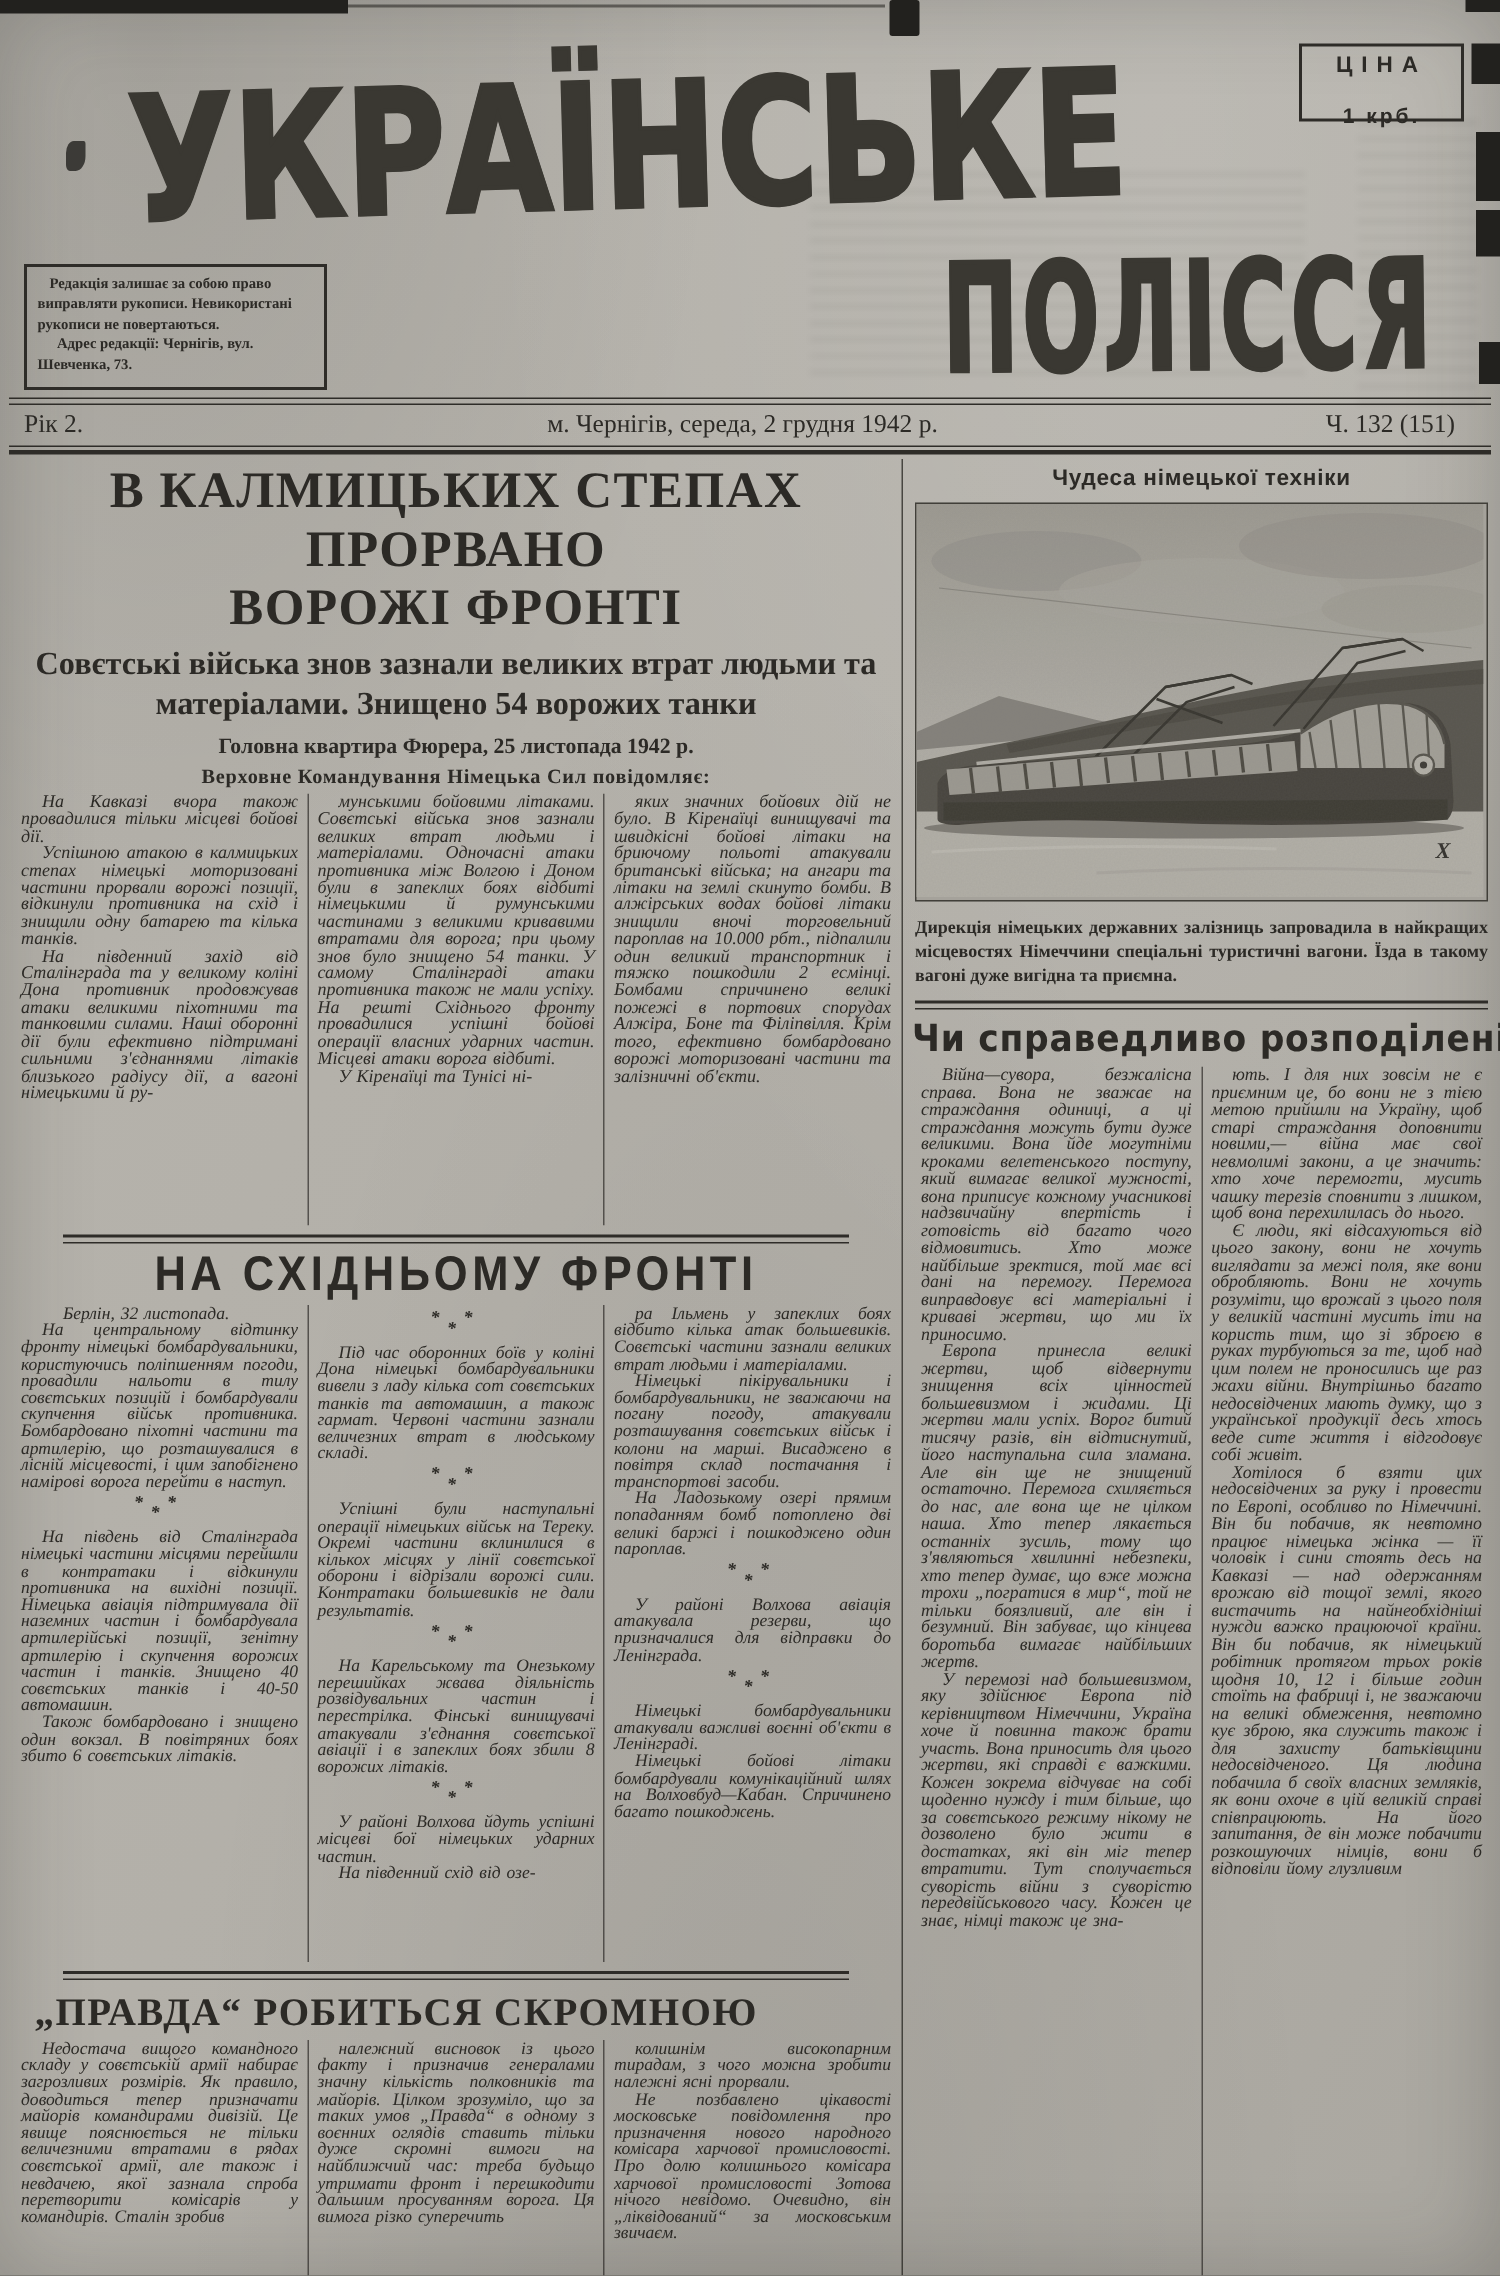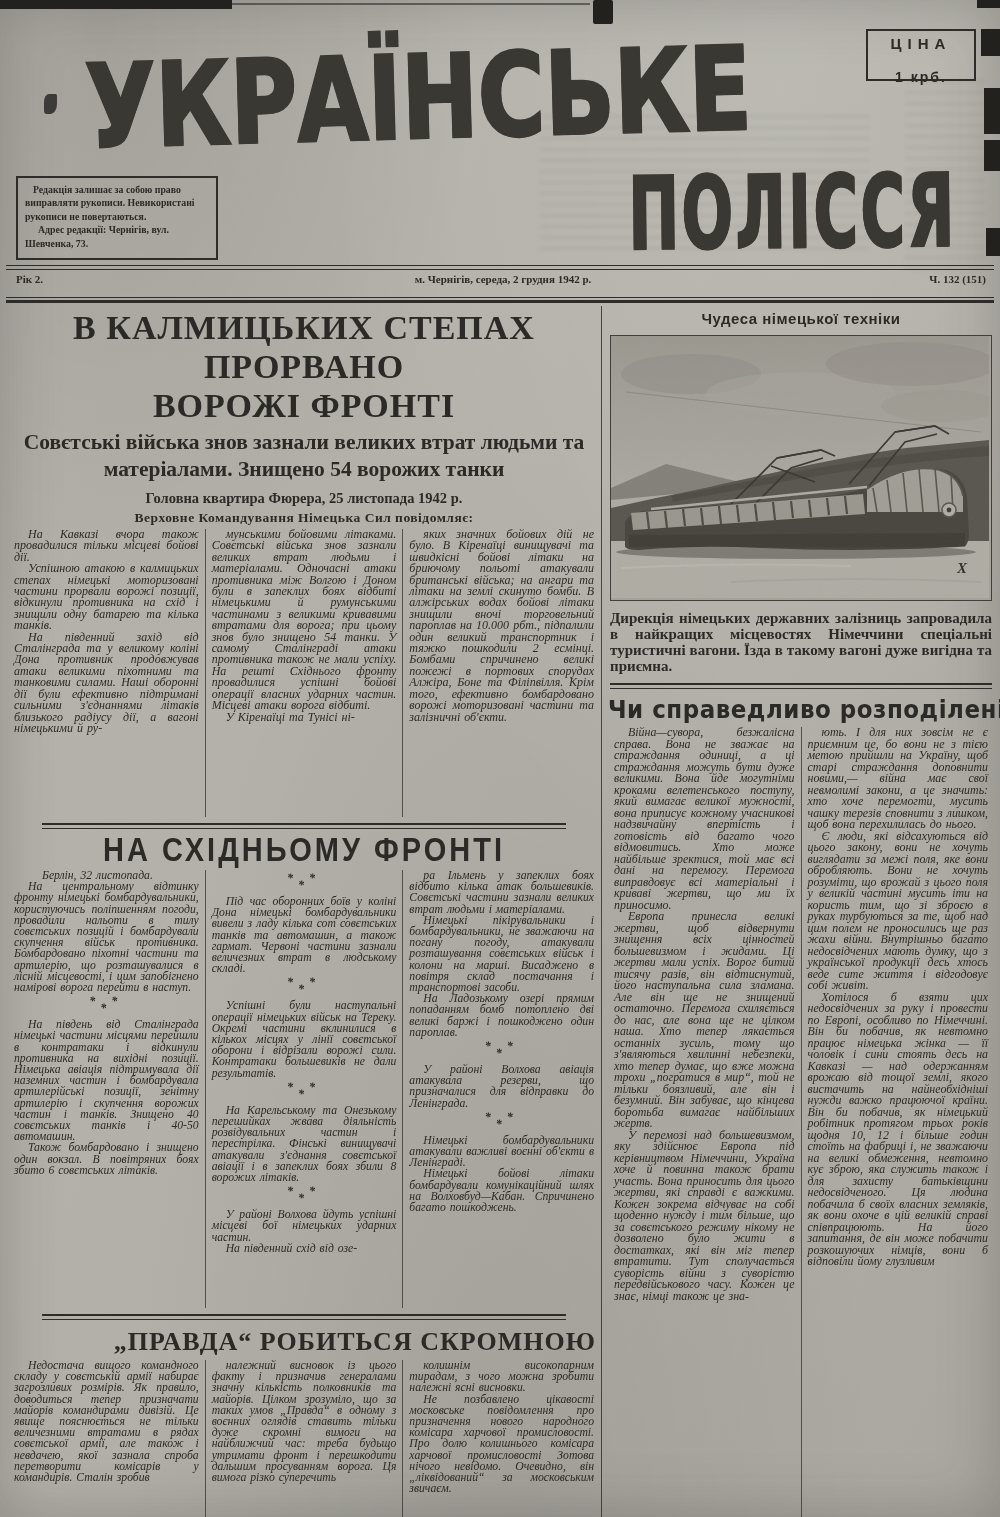--- a/index.html
+++ b/index.html
@@ -41,21 +41,21 @@
   
   .edbox{
     left:16px;top:176px;width:186px;height:72px;border:2px solid #2e2c28;
     font-size:9.8px;line-height:13.4px;font-weight:bold;padding:5px 5px 3px 7px;
   }
   .edbox .addr{text-indent:13px;}
   .edbox .notice{text-indent:8px;}
   
   .hline{left:6px;right:6px;height:1px;background:#2e2c28;}
   .hline.th{height:3px;}
-  .daterow{left:6px;right:0;top:273px;height:22px;font-weight:bold;font-size:11px;}
+  .daterow{left:6px;right:16px;top:273px;height:22px;font-weight:normal;font-size:17px;}
   .daterow .yr{position:absolute;left:10px;top:0;}
   .daterow .ctr{position:absolute;left:0;right:0;text-align:center;top:0;}
   .daterow .iss{position:absolute;right:14px;top:0;}
   
   .leftcol{left:8px;top:308px;width:592px;}
   .rightcol{left:608px;top:306px;width:386px;}
   .vrule{left:601px;top:306px;bottom:0;width:1px;background:rgba(44,42,38,.8);}
   
   .h-main{font-weight:bold;text-align:center;font-size:34px;line-height:39px;letter-spacing:1px;margin:0;}
   .subhead{font-weight:bold;text-align:center;font-size:21.5px;line-height:27px;margin:4px 8px 0;}
@@ -71,28 +71,28 @@
   .cols.a3{height:205px;font-size:11.7px;line-height:11.2px;word-spacing:1px;}
   .cols.a4{height:824px;font-size:11.9px;line-height:11.5px;word-spacing:1px;}
   .cols.a4 .col{width:188px;}
   .byline{text-indent:28px !important;}
   .stars{text-align:center;font-weight:bold;font-size:12px;line-height:7px;padding:5px 0 7px;}
   .stars span{display:block;letter-spacing:6px;}
   
   .rule2{border-top:2px solid #2e2c28;border-bottom:1px solid #2e2c28;height:3px;margin:6px 34px 0;}
   .h-front{font-family:"Liberation Sans",sans-serif;font-weight:bold;text-align:center;
     font-size:29px;letter-spacing:3px;margin:5px 0 2px;transform:scaleY(1.12);}
-  .h-pravda{font-weight:bold;text-align:right;font-size:26px;letter-spacing:1px;margin:7px 4px 3px;}
+  .h-pravda{font-weight:bold;text-align:left;font-size:26px;letter-spacing:1px;margin:7px 15px 3px;}
   
   .h-photo{font-family:"Liberation Sans",sans-serif;font-weight:bold;text-align:center;
     font-size:15px;letter-spacing:.5px;margin:4px 0 8px;}
   .photoframe{position:relative;width:380px;height:264px;margin-left:2px;border:1px solid #3c3a34;
     background:#a6a39b;filter:contrast(.94) brightness(1.01);}
   .photomark{position:absolute;left:346px;top:224px;font-size:15px;font-weight:bold;color:#33312c;font-style:italic;}
-  .caption{font-weight:bold;font-size:15px;line-height:16px;text-align:justify;margin:9px 2px 0;}
+  .caption{font-weight:bold;font-size:12px;line-height:16px;text-align:justify;margin:9px 2px 0;}
   .h-zhertvy{font-family:"DejaVu Sans",sans-serif;font-weight:bold;text-align:center;
     font-size:23px;letter-spacing:.5px;margin:7px 0 5px;transform:scaleY(1.08);white-space:nowrap;}
   .rrule{border-top:2px solid #2e2c28;border-bottom:1px solid #2e2c28;height:3px;margin:9px 2px 0;}
 </style>
 </head>
 <body>
 
 <div class="paper">
 
   <div class="abs smudge" style="left:0;top:0;width:232px;height:9px;"></div>
@@ -214,21 +214,21 @@
     <h2 class="h-pravda">„ПРАВДА“ РОБИТЬСЯ СКРОМНОЮ</h2>
 
     <div class="cols a3">
       <div class="col">
         <p>Недостача вищого командного складу у совєтській армії набирає загрозливих розмірів. Як правило, доводиться тепер призначати майорів командирами дивізій. Це явище пояснюється не тільки величезними втратами в рядах совєтської армії, але також і невдачею, якої зазнала спроба перетворити комісарів у командирів. Сталін зробив</p>
       </div>
       <div class="col">
         <p>належний висновок із цього факту і призначив генералами значну кількість полковників та майорів. Цілком зрозуміло, що за таких умов „Правда“ в одному з воєнних оглядів ставить тільки дуже скромні вимоги на найближчий час: треба будьщо утримати фронт і перешкодити дальшим просуванням ворога. Ця вимога різко суперечить</p>
       </div>
       <div class="col">
-        <p>колишнім високопарним тирадам, з чого можна зробити належні ясні висновки.</p>
+        <p>колишнім високопарним тирадам, з чого можна зробити належні ясні прорвали.</p>
         <p>Не позбавлено цікавості московське повідомлення про призначення нового народного комісара харчової промисловості. Про долю колишнього комісара харчової промисловості Зотова нічого невідомо. Очевидно, він „ліквідований“ за московським звичаєм.</p>
       </div>
     </div>
   </div>
 
   <div class="abs rightcol">
 
     <div class="h-photo">Чудеса німецької техніки</div>
 
     <div class="photoframe">

